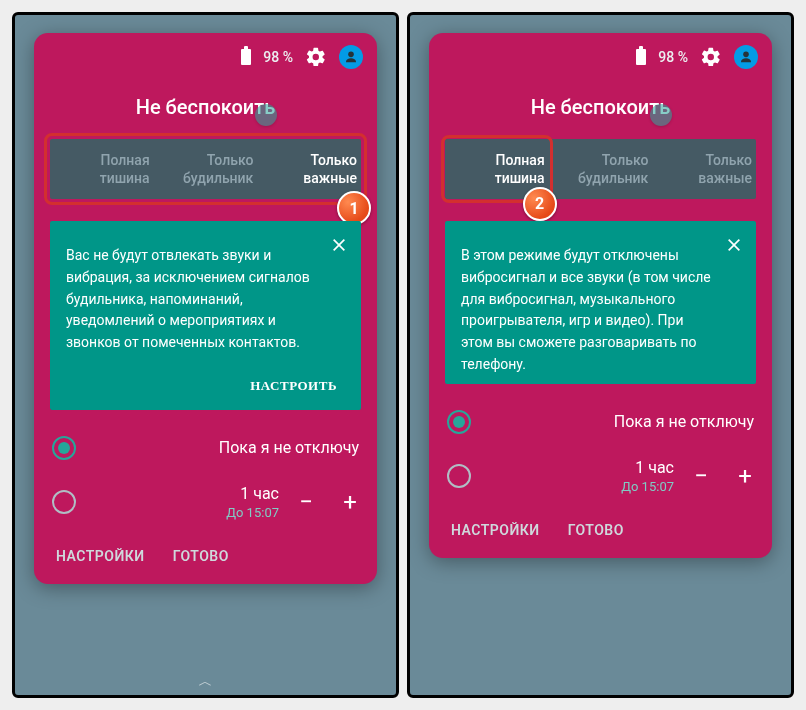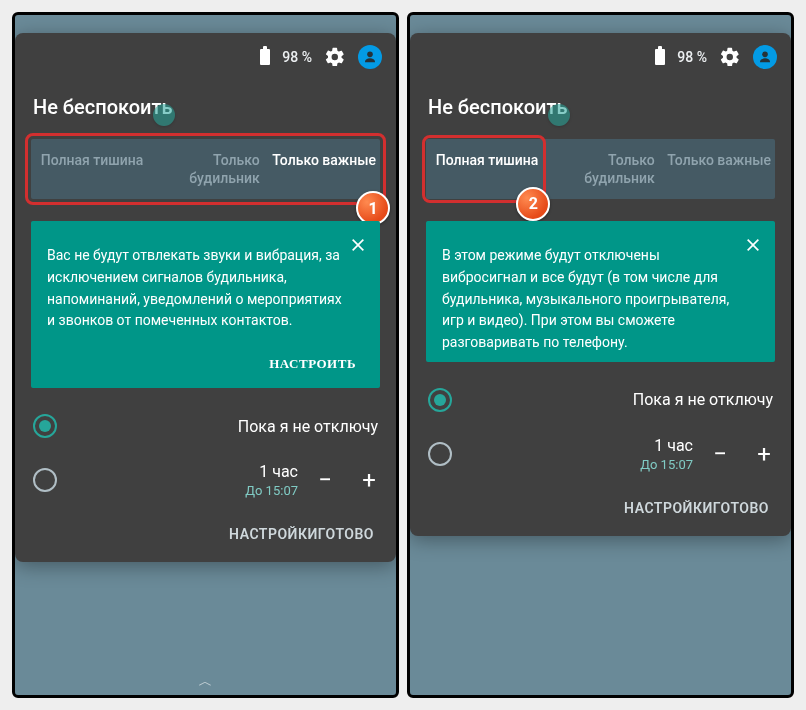--- a/index.html
+++ b/index.html
@@ -23,23 +23,23 @@
     flex: 1;
     background: #6a8a98;
     border: 3px solid #000;
     border-radius: 6px;
     position: relative;
     overflow: hidden;
     box-sizing: border-box;
     padding-top: 18px;
   }
   .panel {
-    background: #404040;
-    margin: 0 0;
-    border-radius: 8px;
+    background: #be185d;
+    margin: 0 19px;
+    border-radius: 14px;
     color: #eceff1;
     box-shadow: 0 4px 20px rgba(0,0,0,0.35);
   }
   .statusbar {
     display: flex;
     justify-content: flex-end;
     align-items: center;
     gap: 12px;
     padding: 12px 14px 6px;
     font-size: 14px;
@@ -68,21 +68,21 @@
     height: 24px;
     border-radius: 50%;
     background: #039be5;
     display: flex;
     align-items: center;
     justify-content: center;
   }
   .avatar-icon svg { display:block; }
   .header {
     display: flex;
-    justify-content: flex-start;
+    justify-content: center;
     align-items: center;
     padding: 20px 18px;
   }
   .header-title {
     font-size: 20px;
     font-weight: 500;
     color: #fff;
   }
   .toggle {
     width: 40px;
@@ -212,21 +212,21 @@
   .stepper {
     display: flex;
     gap: 26px;
     font-size: 24px;
     color: #fff;
     align-items: center;
   }
   .stepper span { cursor: pointer; width: 18px; text-align: center; line-height: 1; }
   .panel-actions {
     display: flex;
-    justify-content: flex-end;
+    gap: 28px;
     padding: 16px 22px 20px;
     font-size: 14px;
     font-weight: 600;
     color: #cfd8dc;
     letter-spacing: 0.5px;
   }
   .panel-actions span { cursor: pointer; }
   .chevron-up {
     position: absolute;
     bottom: 4px;
@@ -349,21 +349,21 @@
         <div class="tab"><span>Только важные</span></div>
       </div>
 
       <div class="card">
         <div class="card-close">
           <svg width="16" height="16" viewBox="0 0 24 24" stroke="#fff" stroke-width="2.5">
               <line x1="4" y1="4" x2="20" y2="20"></line>
               <line x1="20" y1="4" x2="4" y2="20"></line>
             </svg>
         </div>
-        <div class="card-text">В этом режиме будут отключены вибросигнал и все будут (в том числе для будильника, музыкального проигрывателя, игр и видео). При этом вы сможете разговаривать по телефону.</div>
+        <div class="card-text">В этом режиме будут отключены вибросигнал и все звуки (в том числе для вибросигнал, музыкального проигрывателя, игр и видео). При этом вы сможете разговаривать по телефону.</div>
       </div>
 
       <div class="radio-row">
         <div class="radio selected"></div>
         <div class="radio-labels">
           <div class="radio-label-main">Пока я не отключу</div>
         </div>
       </div>
 
       <div class="radio-row">

